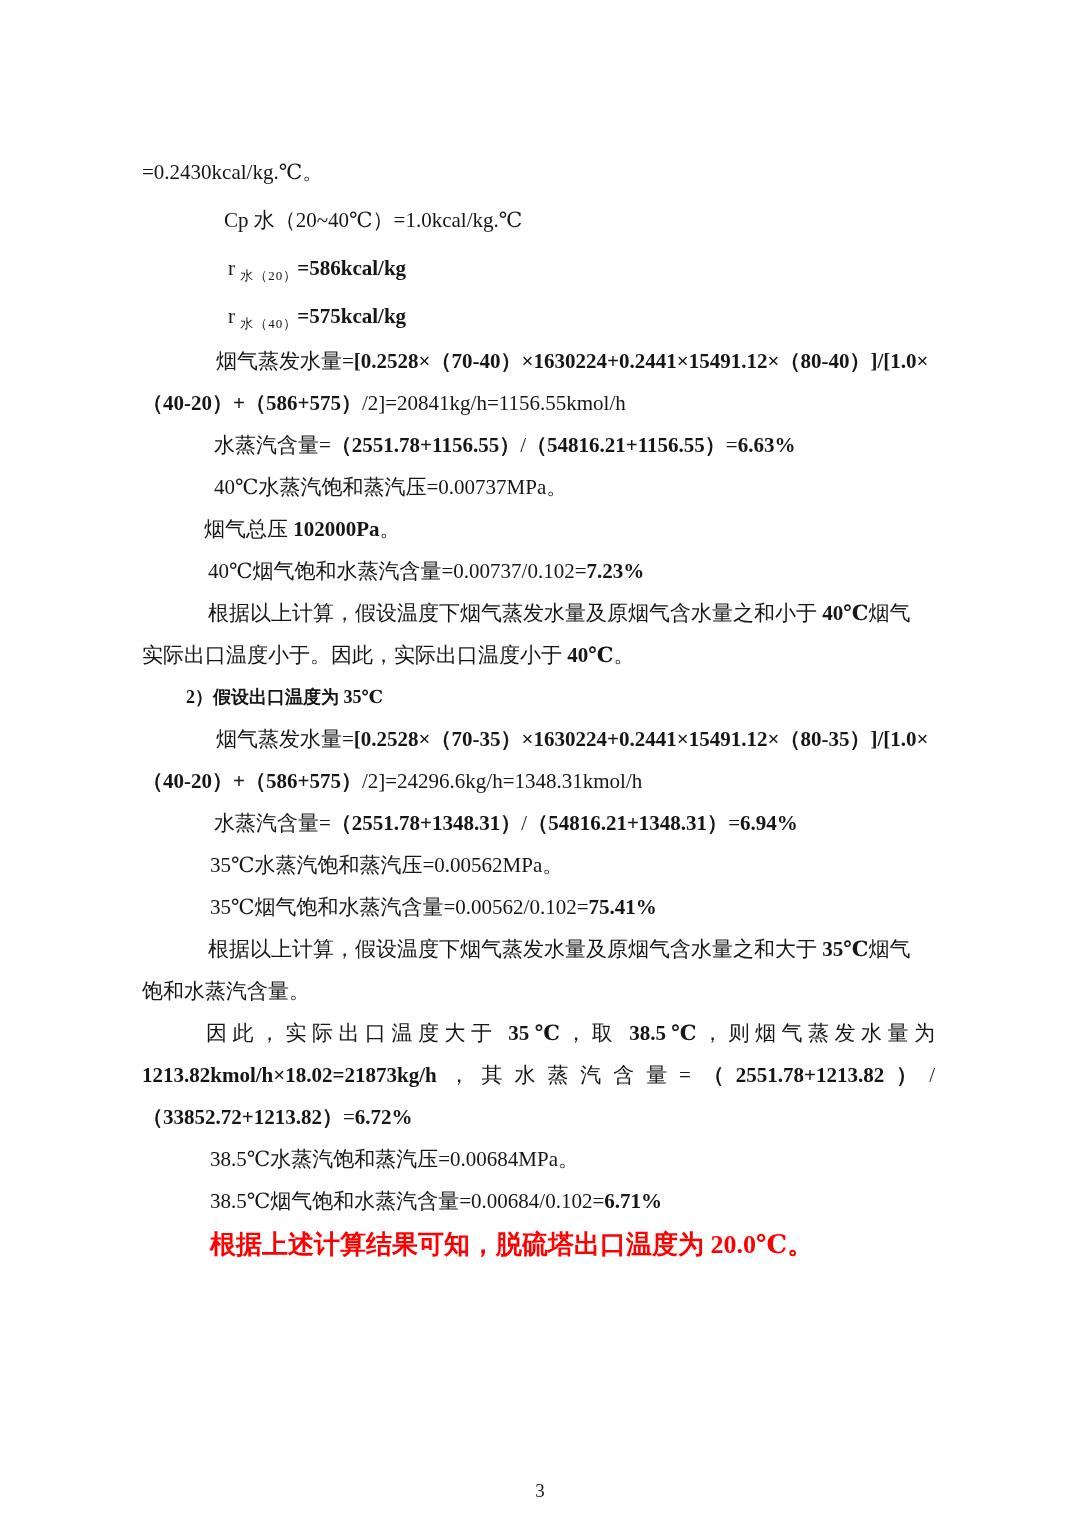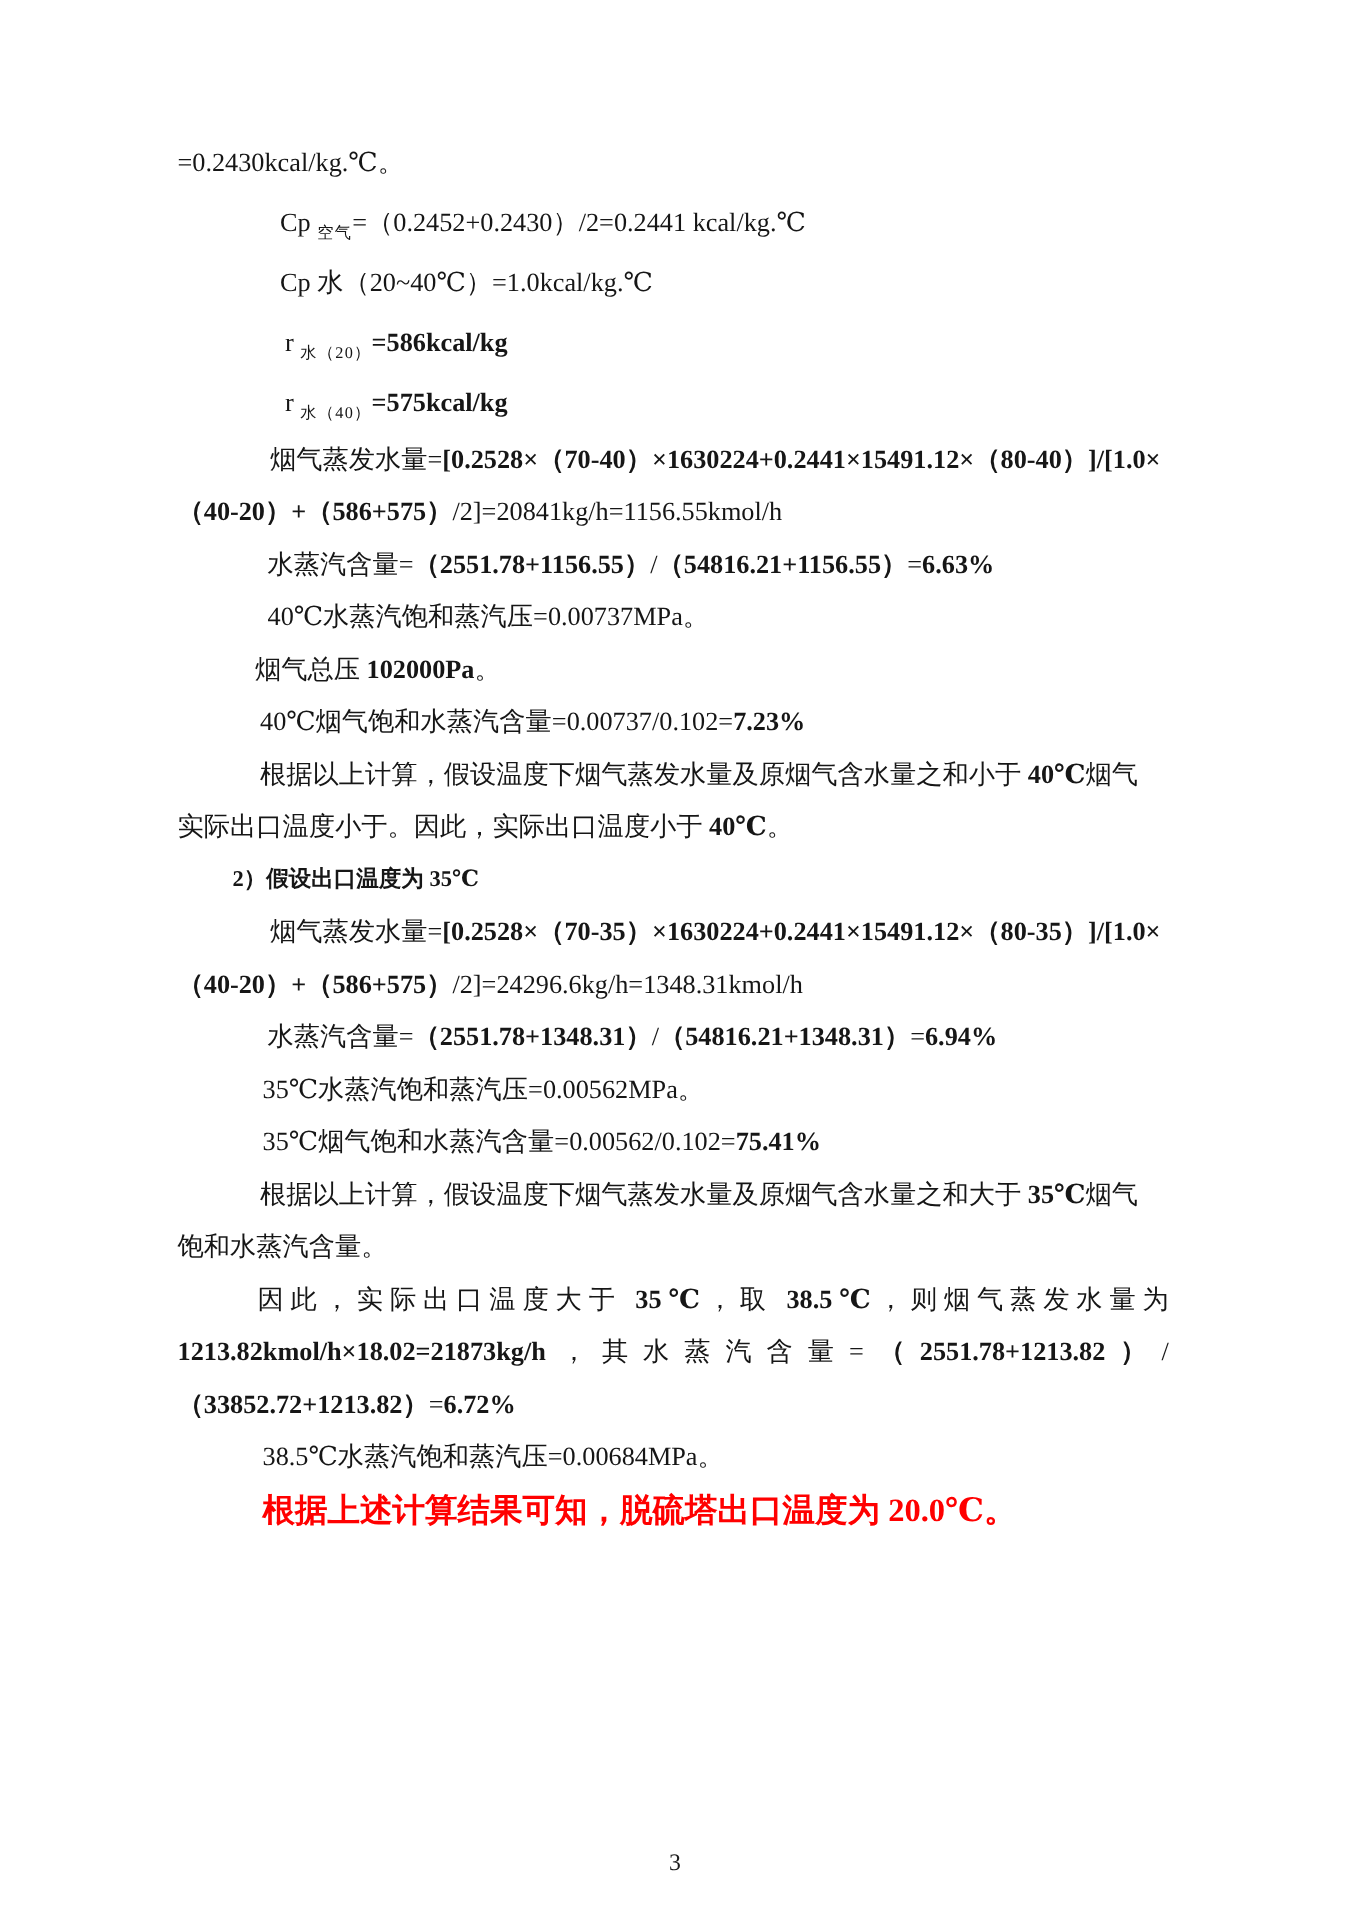--- a/index.html
+++ b/index.html
@@ -8,20 +8,21 @@
     background: #ffffff;
     position: relative;
     overflow: hidden;
     font-family: "Liberation Serif", "DejaVu Serif", serif;
     color: #161616;
   }
   .page {
     position: absolute; inset: 0;
     padding: 106px 145px 0 142px;
     box-sizing: border-box;
+    margin-top: 42px;
   }
   .line {
     font-size: 21px;
     height: 42px;
     line-height: 42px;
     white-space: nowrap;
   }
   .line.tall { height: 48px; line-height: 48px; }
   .line.spread {
     white-space: normal;
@@ -49,21 +50,20 @@
     font-size: 19px;
     color: #1c1c1c;
   }
 </style>
 </head>
 <body style="background: rgb(255, 255, 255); color: rgb(22, 22, 22);">
 
 <div class="page">
   <div>
       <div class="line tall"><span>=0.2430kcal/kg.℃。</span></div>
-      <div class="line tall" style="padding-left: 82px;"><span>Cp </span><span class="sub">空气</span><span>=（0.2452+0.2430）/2=0.2441 kcal/kg.℃</span></div>
       <div class="line tall" style="padding-left: 82px;"><span>Cp 水（20~40℃）=1.0kcal/kg.℃</span></div>
       <div class="line tall" style="padding-left: 86px;"><span>r </span><span class="sub">水（20）</span><span class="b">=586kcal/kg</span></div>
       <div class="line tall" style="padding-left: 86px;"><span>r </span><span class="sub">水（40）</span><span class="b">=575kcal/kg</span></div>
       <div class="line" style="padding-left: 74px;"><span>烟气蒸发水量=</span><span class="b">[0.2528×（70-40）×1630224+0.2441×15491.12×（80-40）]/[1.0×</span></div>
       <div class="line"><span class="b">（40-20）+（586+575）</span><span>/2]=20841kg/h=1156.55kmol/h</span></div>
       <div class="line" style="padding-left: 72px;"><span>水蒸汽含量=</span><span class="b">（2551.78+1156.55）</span><span>/</span><span class="b">（54816.21+1156.55）</span><span>=</span><span class="b">6.63%</span></div>
       <div class="line" style="padding-left: 72px;"><span>40℃水蒸汽饱和蒸汽压=0.00737MPa。</span></div>
       <div class="line" style="padding-left: 62px;"><span>烟气总压 </span><span class="b">102000Pa</span><span>。</span></div>
       <div class="line" style="padding-left: 66px;"><span>40℃烟气饱和水蒸汽含量=0.00737/0.102=</span><span class="b">7.23%</span></div>
       <div class="line" style="padding-left: 66px;"><span>根据以上计算，假设温度下烟气蒸发水量及原烟气含水量之和小于 </span><span class="b">40℃</span><span>烟气</span></div>
@@ -73,17 +73,18 @@
       <div class="line"><span class="b">（40-20）+（586+575）</span><span>/2]=24296.6kg/h=1348.31kmol/h</span></div>
       <div class="line" style="padding-left: 72px;"><span>水蒸汽含量=</span><span class="b">（2551.78+1348.31）</span><span>/</span><span class="b">（54816.21+1348.31）</span><span>=</span><span class="b">6.94%</span></div>
       <div class="line" style="padding-left: 68px;"><span>35℃水蒸汽饱和蒸汽压=0.00562MPa。</span></div>
       <div class="line" style="padding-left: 68px;"><span>35℃烟气饱和水蒸汽含量=0.00562/0.102=</span><span class="b">75.41%</span></div>
       <div class="line" style="padding-left: 66px;"><span>根据以上计算，假设温度下烟气蒸发水量及原烟气含水量之和大于 </span><span class="b">35℃</span><span>烟气</span></div>
       <div class="line"><span>饱和水蒸汽含量。</span></div>
       <div class="line spread" style="padding-left: 64px;"><span>因此，实际出口温度大于 </span><span class="b">35℃</span><span>，取 </span><span class="b">38.5℃</span><span>，则烟气蒸发水量为</span></div>
       <div class="line spread"><span class="b">1213.82kmol/h×18.02=21873kg/h</span><span>，其水蒸汽含量=</span><span class="b">（2551.78+1213.82）</span><span>/</span></div>
       <div class="line"><span class="b">（33852.72+1213.82）</span><span>=</span><span class="b">6.72%</span></div>
       <div class="line" style="padding-left: 68px;"><span>38.5℃水蒸汽饱和蒸汽压=0.00684MPa。</span></div>
+      <div class="line" style="padding-left: 68px;"><span>38.5℃烟气饱和水蒸汽含量=0.00684/0.102=</span><span class="b">6.71%</span></div>
       <div class="line result" style="padding-left: 68px;"><span>根据上述计算结果可知，脱硫塔出口温度为 20.0℃。</span></div>
     </div>
 </div>
 
 <div class="footer">3</div>
 
 </body></html>

